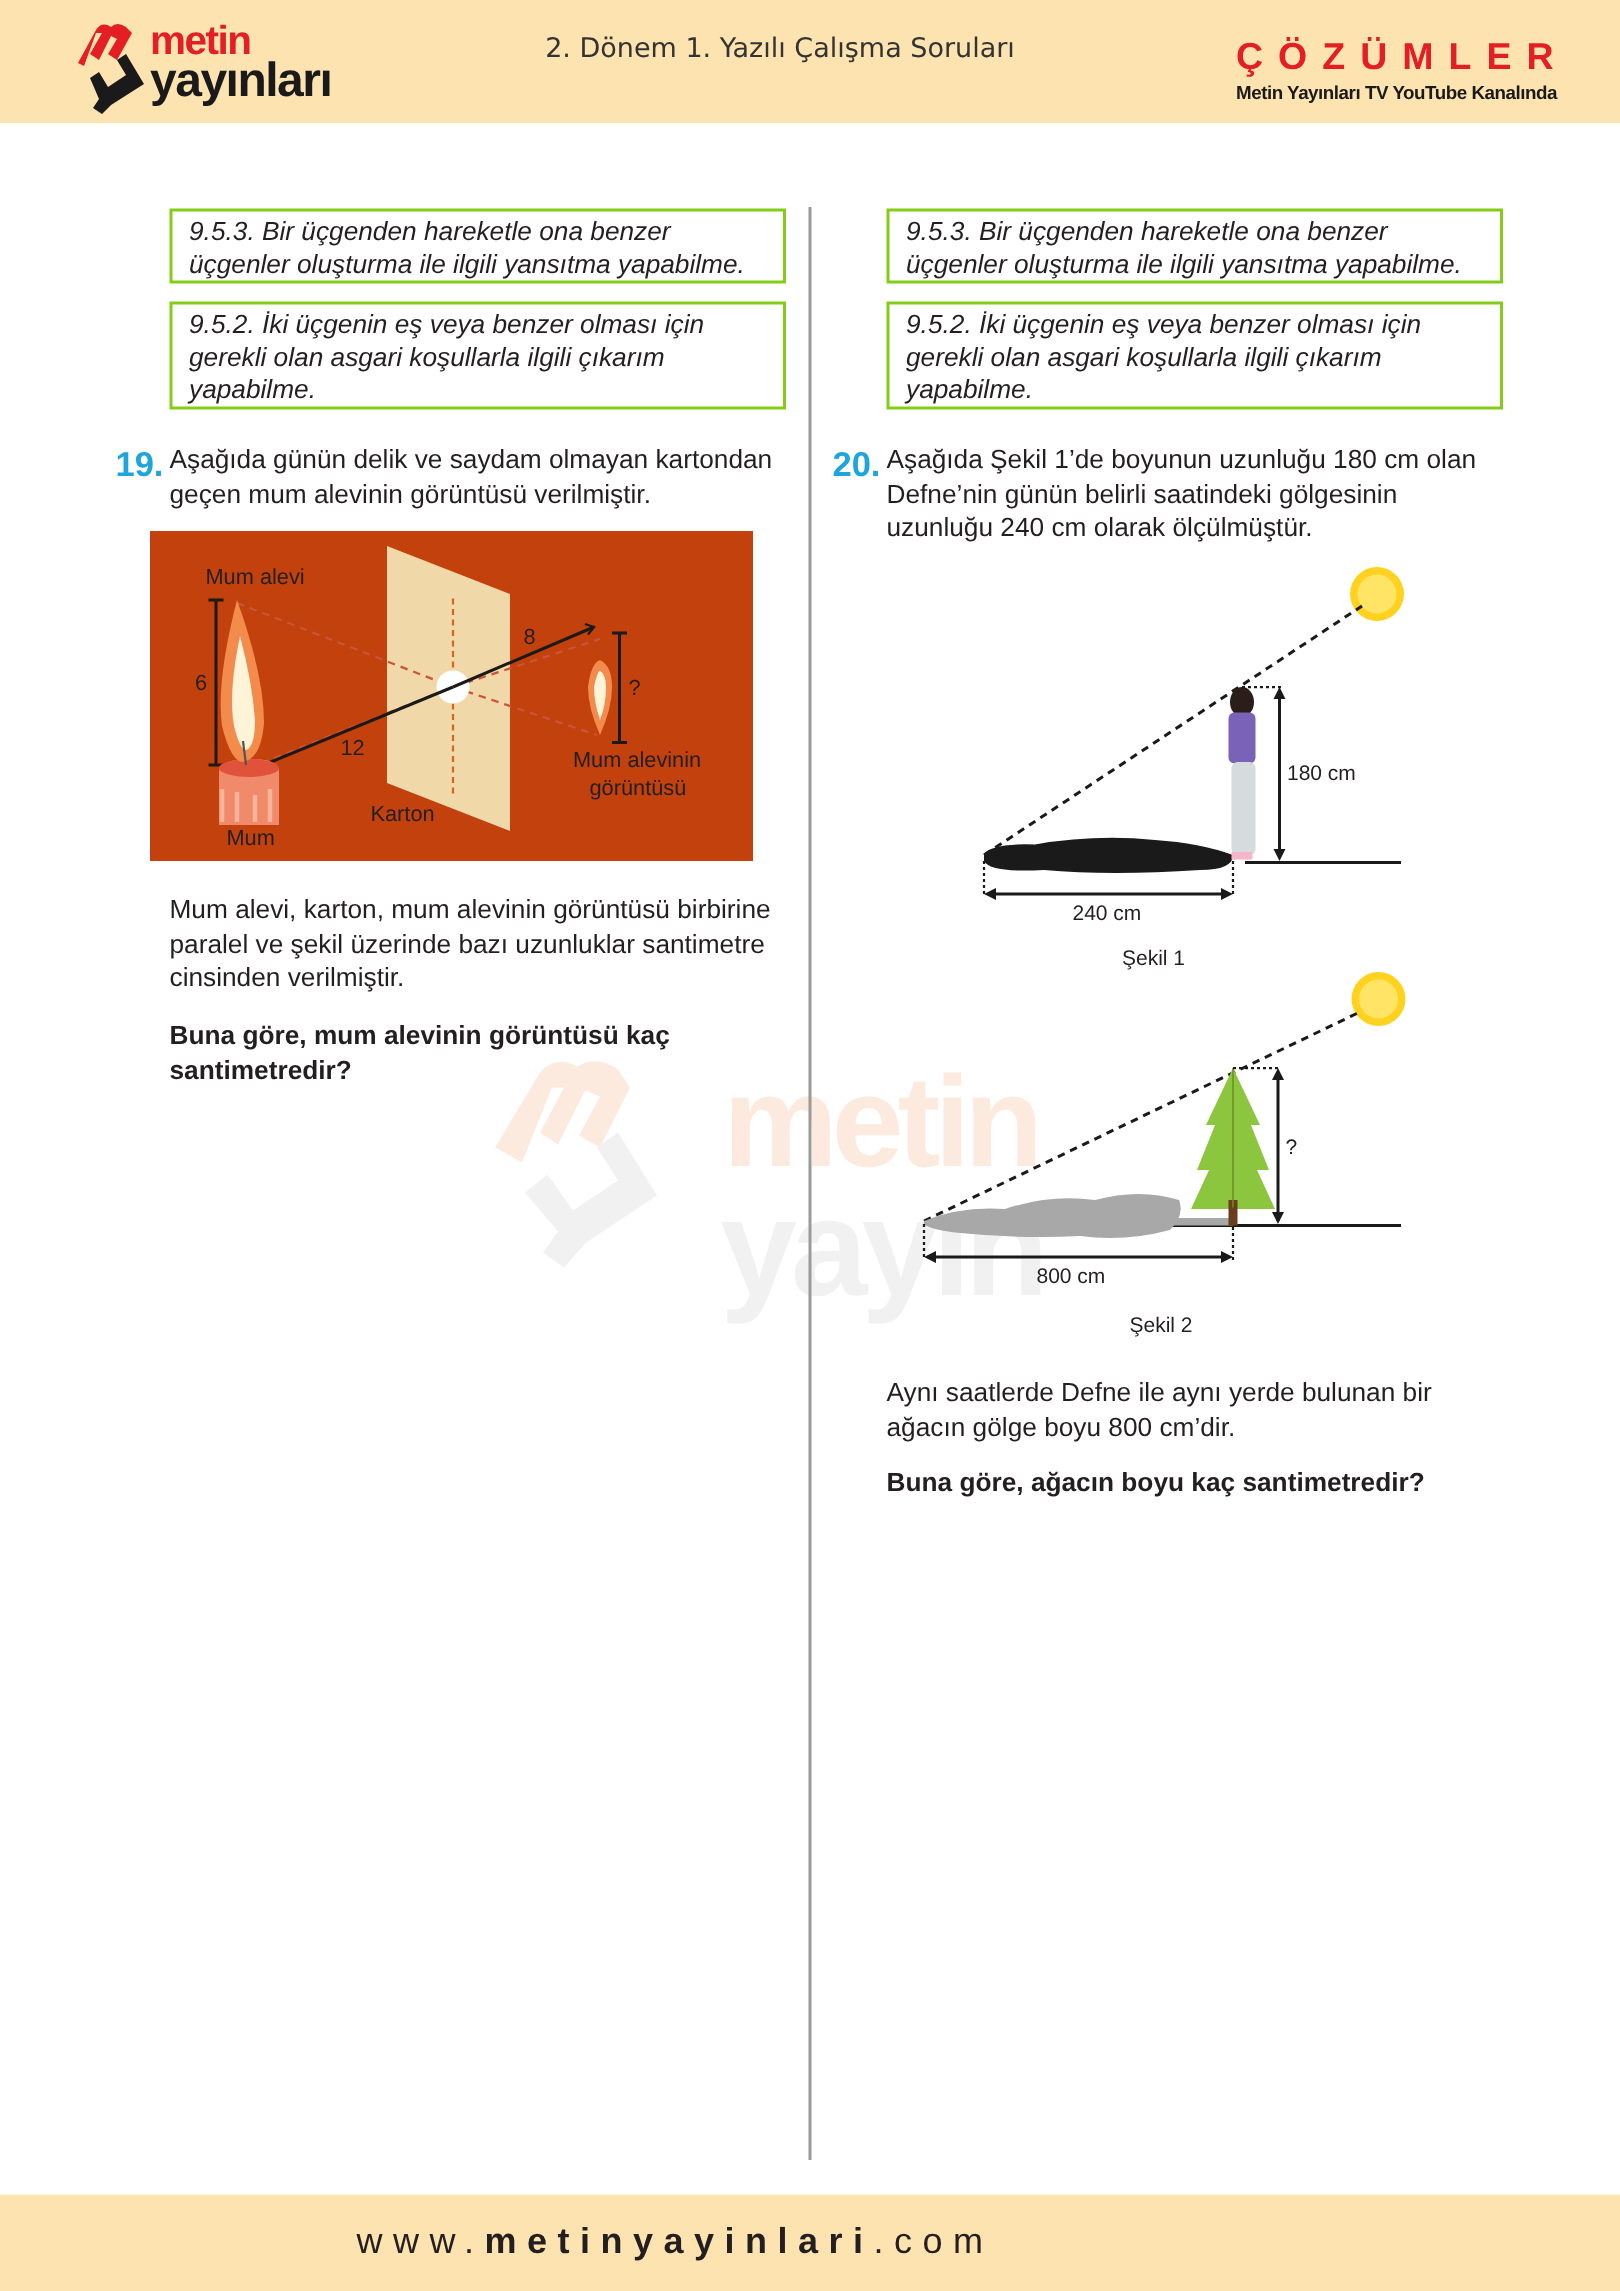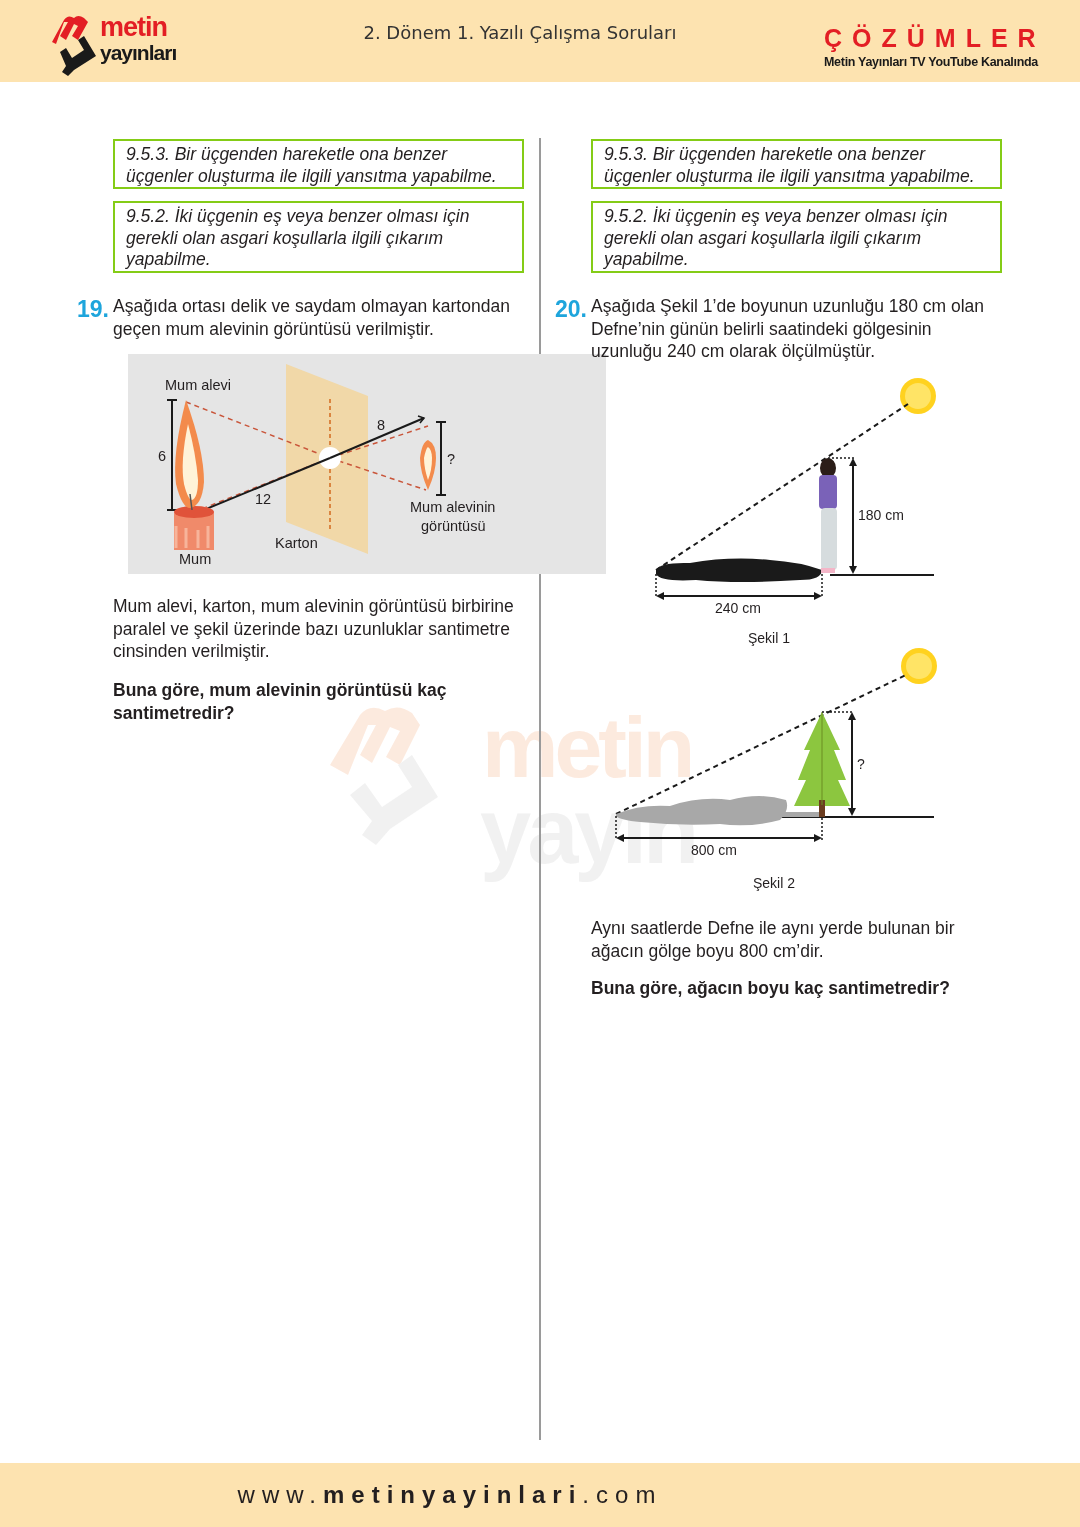--- a/index.html
+++ b/index.html
@@ -3,21 +3,21 @@
 <meta charset="utf-8">
 <style>
   * { box-sizing: border-box; margin: 0; padding: 0; }
   html, body { width: 1080px; height: 1527px; background: #ffffff; overflow: hidden; }
   body { position: relative; font-family: "Liberation Sans", sans-serif; color: #231f20; }
 
   .header { position: absolute; left: 0; top: 0; width: 1080px; height: 82px; background: #fde3b0; }
   .logo { position: absolute; left: 44px; top: 12px; width: 170px; height: 66px; }
   .logo-text { position: absolute; left: 56px; top: 2px; font-family: "Liberation Sans", sans-serif; font-weight: bold; line-height: 26px; letter-spacing: -1px; }
   .logo-text .l1 { color: #e31e24; font-size: 27px; display: block; }
-  .logo-text .l2 { color: #1a1a1a; font-size: 21px; display: block; }
+  .logo-text .l2 { color: #1a1a1a; font-size: 32px; display: block; }
   .h-title { position: absolute; left: 330px; top: 20px; width: 380px; text-align: center; font-family: "DejaVu Sans", sans-serif; font-size: 18px; line-height: 26px; color: #333; }
   .cozum { position: absolute; left: 824px; top: 24px; font-family: "Liberation Sans", sans-serif; font-weight: bold; font-size: 25px; color: #e31e24; letter-spacing: 10px; line-height: 28px; }
   .cozum-sub { position: absolute; left: 824px; top: 55px; font-family: "Liberation Sans", sans-serif; font-weight: bold; font-size: 12.5px; color: #1a1a1a; letter-spacing: -0.3px; }
 
   .divider { position: absolute; left: 539px; top: 138px; width: 2px; height: 1302px; background: #9a9a9a; }
 
   .kbox { position: absolute; border: 2px solid #84cc16; font-style: italic; font-size: 17.5px; line-height: 21.5px; padding: 3px 11px; color: #231f20; }
 
   .qnum { position: absolute; font-weight: bold; font-size: 23px; color: #1ea5dc; }
   .qtext { position: absolute; font-size: 17.5px; line-height: 22.5px; color: #231f20; }
@@ -61,23 +61,23 @@
     <text x="160" y="168" font-family="Liberation Sans, sans-serif" font-weight="bold" font-size="92" fill="#e6e6e6" letter-spacing="-4">yayın</text>
   </g>
 </svg>
 
 <div class="divider"></div>
 
 <div class="kbox" style="left:113px; top:139px; width:411px; height:50px;">9.5.3. Bir üçgenden hareketle ona benzer üçgenler oluşturma ile ilgili yansıtma yapabilme.</div>
 <div class="kbox" style="left:113px; top:201px; width:411px; height:72px;">9.5.2. İki üçgenin eş veya benzer olması için gerekli olan asgari koşullarla ilgili çıkarım yapabilme.</div>
 
 <div class="qnum" style="left:77px; top:296px;">19.</div>
-<div class="qtext" style="left:113px; top:295px; width:420px;">Aşağıda ortası delik ve saydam olmayan kartondan geçen mum alevinin görüntüsü verilmiştir.</div>
-
-<div style="position:absolute; left:128px; top:354px; width:478px; height:220px; background:#e5e5e5;">
+<div class="qtext" style="left:113px; top:295px; width:420px;">Aşağıda günün delik ve saydam olmayan kartondan geçen mum alevinin görüntüsü verilmiştir.</div>
+
+<div style="position:absolute; left:100px; top:354px; width:402px; height:220px; background:#c2410c;">
   <svg width="402" height="220" viewBox="0 0 402 220" style="position:absolute; left:0; top:0;">
 
     <polygon points="158,10 240,42 240,200 158,168" fill="#f1d8a8"></polygon>
     <line x1="202" y1="45" x2="202" y2="175" stroke="#d2691e" stroke-width="1.5" stroke-dasharray="4,3"></line>
 
     <line x1="58" y1="48" x2="202" y2="104" stroke="#c9553a" stroke-width="1.5" stroke-dasharray="5,4"></line>
     <line x1="202" y1="104" x2="298" y2="136" stroke="#c9553a" stroke-width="1.5" stroke-dasharray="5,4"></line>
     <line x1="66" y1="158" x2="202" y2="104" stroke="#c9553a" stroke-width="1.5" stroke-dasharray="5,4"></line>
     <line x1="202" y1="104" x2="300" y2="72" stroke="#c9553a" stroke-width="1.5" stroke-dasharray="5,4"></line>
 

